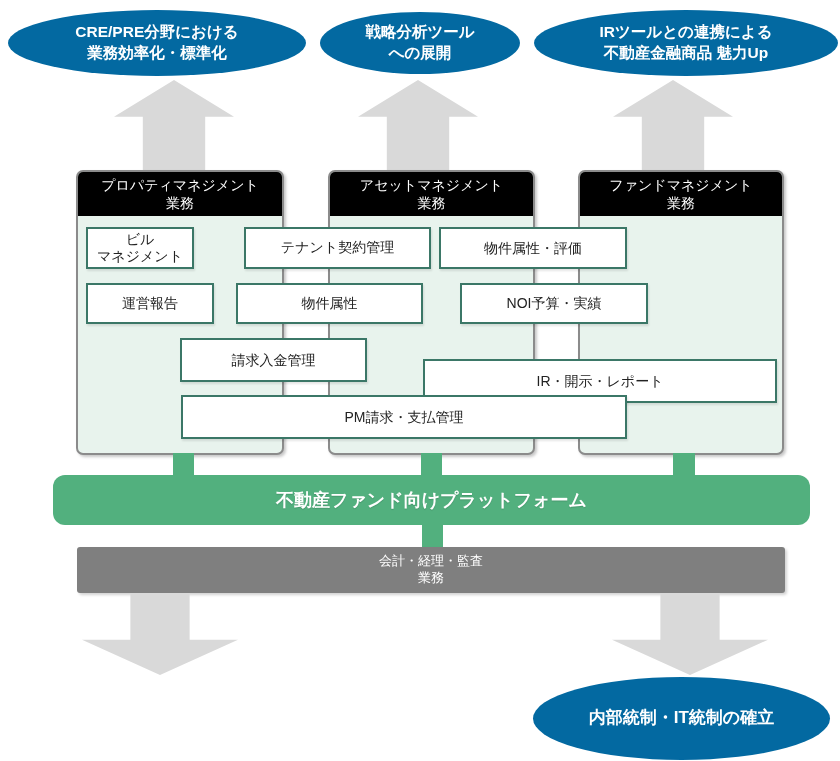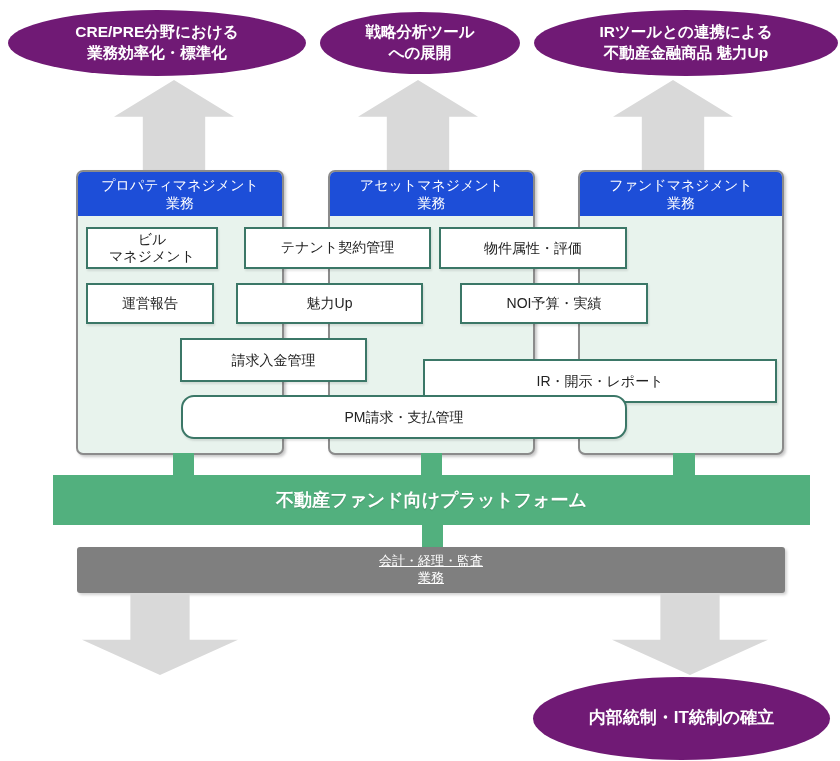--- a/index.html
+++ b/index.html
@@ -1,51 +1,51 @@
 <!DOCTYPE html>
 <html><head>
 <meta charset="utf-8">
 <style>
   html,body{margin:0;padding:0;background:#fff;}
   body{font-family:"Liberation Sans","DejaVu Sans",sans-serif;}
   #stage{position:relative;width:840px;height:761px;background:#fff;overflow:hidden;}
   .abs{position:absolute;box-sizing:border-box;}
   .ellipse{
-    background:#701a75;border-radius:50%;color:#fff;font-weight:bold;
+    background:#0369a1;border-radius:50%;color:#fff;font-weight:bold;
     display:flex;align-items:center;justify-content:center;text-align:center;
     white-space:pre-line;line-height:1.35;
   }
   .arrow{background:#d9d9d9;}
   .arrow-up{clip-path:polygon(50% 0,100% 40%,76% 40%,76% 100%,24% 100%,24% 40%,0 40%);}
   .arrow-down{clip-path:polygon(31% 0,69% 0,69% 57%,100% 57%,50% 100%,0 57%,31% 57%);}
   .panel{
     border:2px solid #8b8b8b;border-radius:7px;background:#e8f3ed;
     box-shadow:2px 2px 3px rgba(0,0,0,0.22);overflow:hidden;
   }
   .panel-header{
-    background:#1d4ed8;color:#fff;height:44px;width:100%;
+    background:#000000;color:#fff;height:44px;width:100%;
     display:flex;align-items:center;justify-content:center;text-align:center;
     white-space:pre-line;font-size:14px;line-height:1.3;
   }
   .module{
     background:#fff;border:2px solid #3b7767;color:#222;
     display:flex;align-items:center;justify-content:center;text-align:center;
     white-space:pre-line;font-size:14px;line-height:1.2;
     box-shadow:1px 2px 2px rgba(0,0,0,0.10);
   }
   .connector{background:#52b07e;}
   .platform-bar{
     background:#52b07e;color:#fff;font-weight:bold;font-size:18px;
     display:flex;align-items:center;justify-content:center;text-align:center;
     text-shadow:0 1px 1px rgba(0,0,0,0.15);
   }
   .accounting-bar{
     background:#7f7f7f;color:#fff;font-size:13px;border-radius:3px;
     display:flex;align-items:center;justify-content:center;text-align:center;
-    white-space:pre-line;line-height:1.3;box-shadow:2px 2px 3px rgba(0,0,0,0.18);text-decoration:underline;
+    white-space:pre-line;line-height:1.3;box-shadow:2px 2px 3px rgba(0,0,0,0.18);
   }
 </style>
 </head>
 <body>
 
 <div id="stage">
 
   <div class="abs ellipse" style="left:8px;top:10px;width:298px;height:66px;font-size:15.5px;">CRE/PRE分野における
 業務効率化・標準化</div>
   <div class="abs ellipse" style="left:320px;top:12px;width:200px;height:62px;font-size:15.5px;">戦略分析ツール
@@ -63,39 +63,39 @@
   </div>
   <div class="abs panel" style="left:328px;top:170px;width:207px;height:285px;">
     <div class="panel-header">アセットマネジメント
 業務</div>
   </div>
   <div class="abs panel" style="left:578px;top:170px;width:206px;height:285px;">
     <div class="panel-header">ファンドマネジメント
 業務</div>
   </div>
 
-  <div class="abs module" style="left:86px;top:227px;width:132px;height:42px;">ビル
+  <div class="abs module" style="left:86px;top:227px;width:108px;height:42px;">ビル
 マネジメント</div>
   <div class="abs module" style="left:244px;top:227px;width:187px;height:42px;font-family:Liberation Mono, monospace;">テナント契約管理</div>
   <div class="abs module" style="left:439px;top:227px;width:188px;height:42px;">物件属性・評価</div>
 
   <div class="abs module" style="left:86px;top:283px;width:128px;height:41px;">運営報告</div>
-  <div class="abs module" style="left:236px;top:283px;width:187px;height:41px;">魅力Up</div>
+  <div class="abs module" style="left:236px;top:283px;width:187px;height:41px;">物件属性</div>
   <div class="abs module" style="left:439px;top:283px;width:188px;height:41px;margin-left:21px;">NOI予算・実績</div>
 
   <div class="abs module" style="left:180px;top:338px;width:187px;height:44px;">請求入金管理</div>
   <div class="abs module" style="left:423px;top:338px;width:354px;height:44px;margin-top:21px;">IR・開示・レポート</div>
 
-  <div class="abs module" style="left:181px;top:395px;width:446px;height:44px;border-radius:13px;">PM請求・支払管理</div>
+  <div class="abs module" style="left:181px;top:395px;width:446px;height:44px;">PM請求・支払管理</div>
 
   <div class="abs connector" style="left:173px;top:453px;width:21px;height:22px;"></div>
   <div class="abs connector" style="left:421px;top:453px;width:21px;height:22px;"></div>
   <div class="abs connector" style="left:673px;top:453px;width:22px;height:22px;"></div>
 
-  <div class="abs platform-bar" style="left:53px;top:475px;width:757px;height:50px;">不動産ファンド向けプラットフォーム</div>
+  <div class="abs platform-bar" style="left:53px;top:475px;width:757px;height:50px;border-radius:12px;">不動産ファンド向けプラットフォーム</div>
 
   <div class="abs connector" style="left:422px;top:525px;width:21px;height:22px;"></div>
 
   <div class="abs accounting-bar" style="left:77px;top:547px;width:708px;height:46px;">会計・経理・監査
 業務</div>
 
   <div class="abs arrow arrow-down" style="left:82px;top:593px;width:156px;height:82px;"></div>
   <div class="abs arrow arrow-down" style="left:612px;top:593px;width:156px;height:82px;"></div>
 
   <div class="abs ellipse" style="left:533px;top:677px;width:297px;height:83px;font-size:17px;">内部統制・IT統制の確立</div>

